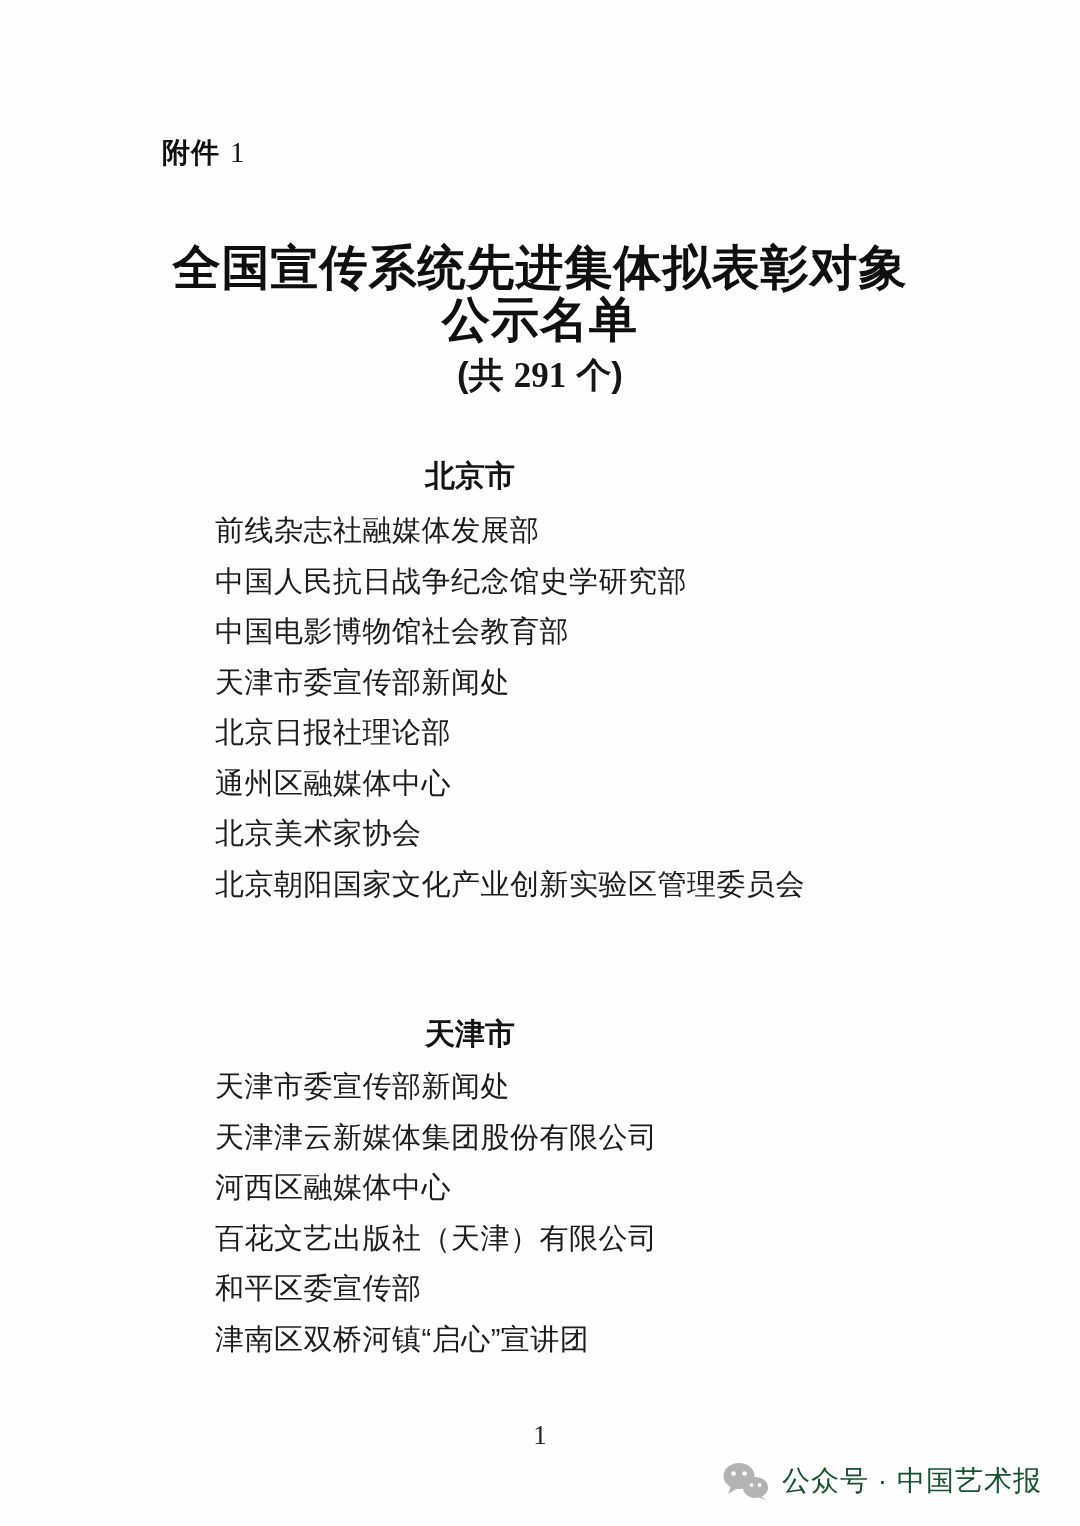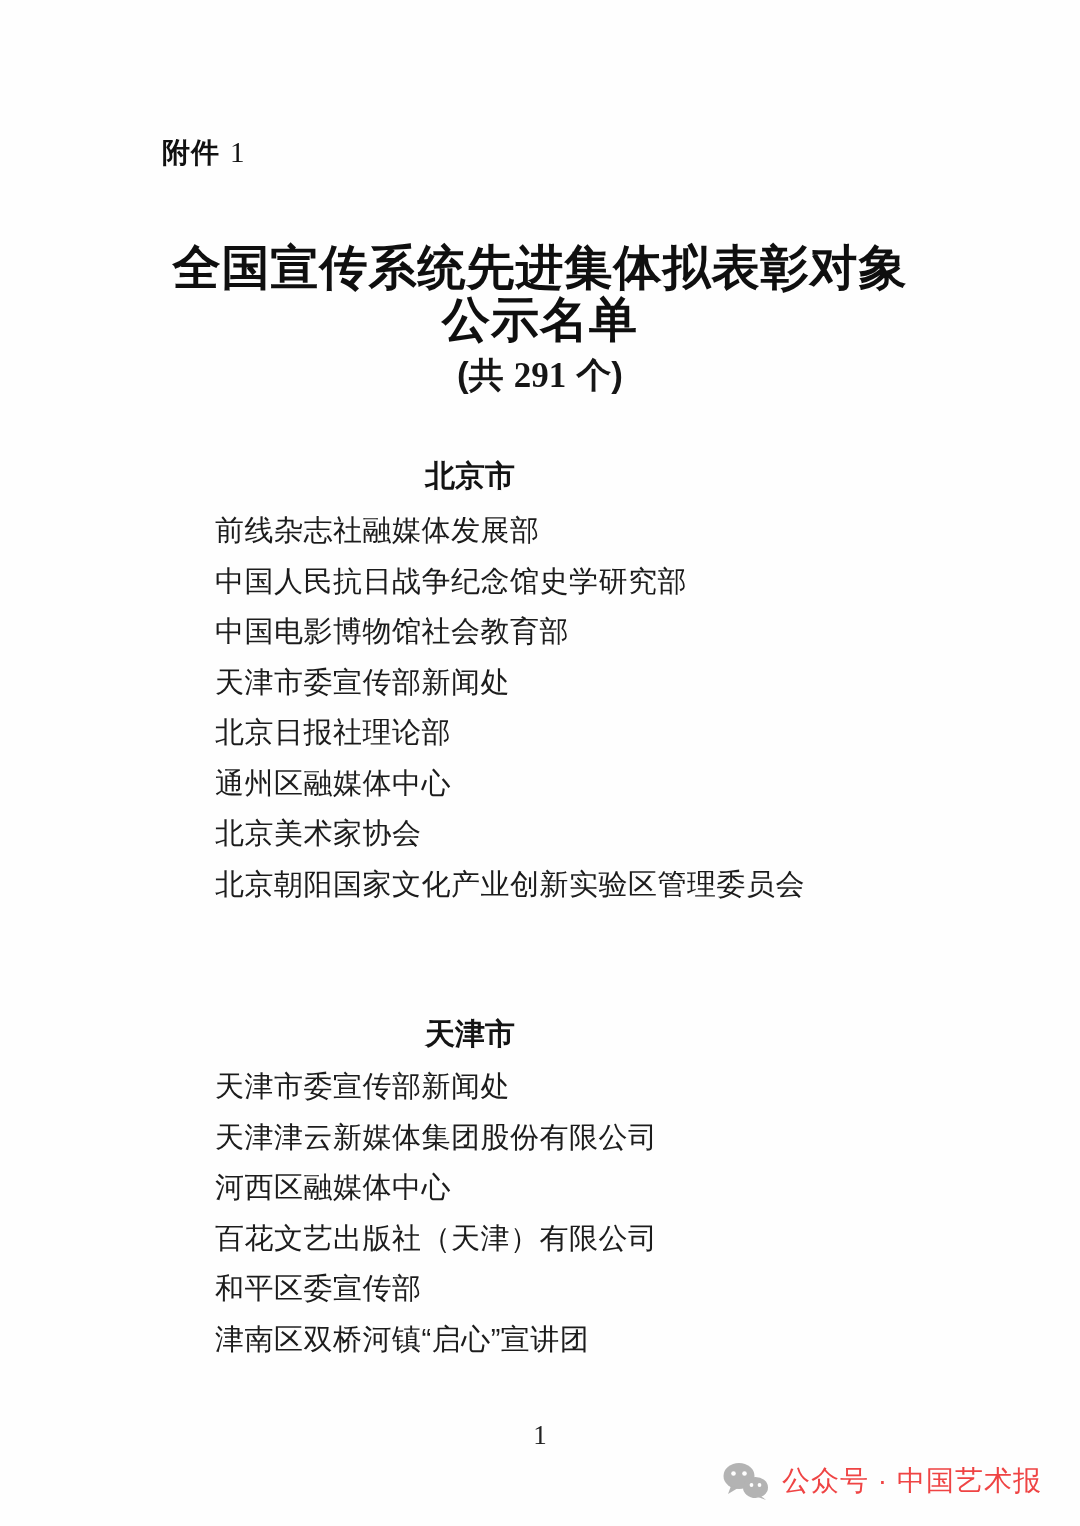--- a/index.html
+++ b/index.html
@@ -166,16 +166,16 @@
         <ellipse cx="33.5" cy="25.5" rx="12.5" ry="10.5"></ellipse>
         <polygon points="39,34 44,38 36,35"></polygon>
       </g>
       <g fill="#ffffff">
         <circle cx="11.5" cy="11.5" r="2.3"></circle>
         <circle cx="22.5" cy="11.5" r="2.3"></circle>
         <circle cx="29.5" cy="23" r="1.9"></circle>
         <circle cx="37.5" cy="23" r="1.9"></circle>
       </g>
     </svg>
-    <span class="watermark-text" style="color: #ef4444;">公众号 · 中国艺术报</span>
+    <span class="watermark-text" style="color: #14532d;">公众号 · 中国艺术报</span>
   </div>
 
 </div>
 
 </body></html>

